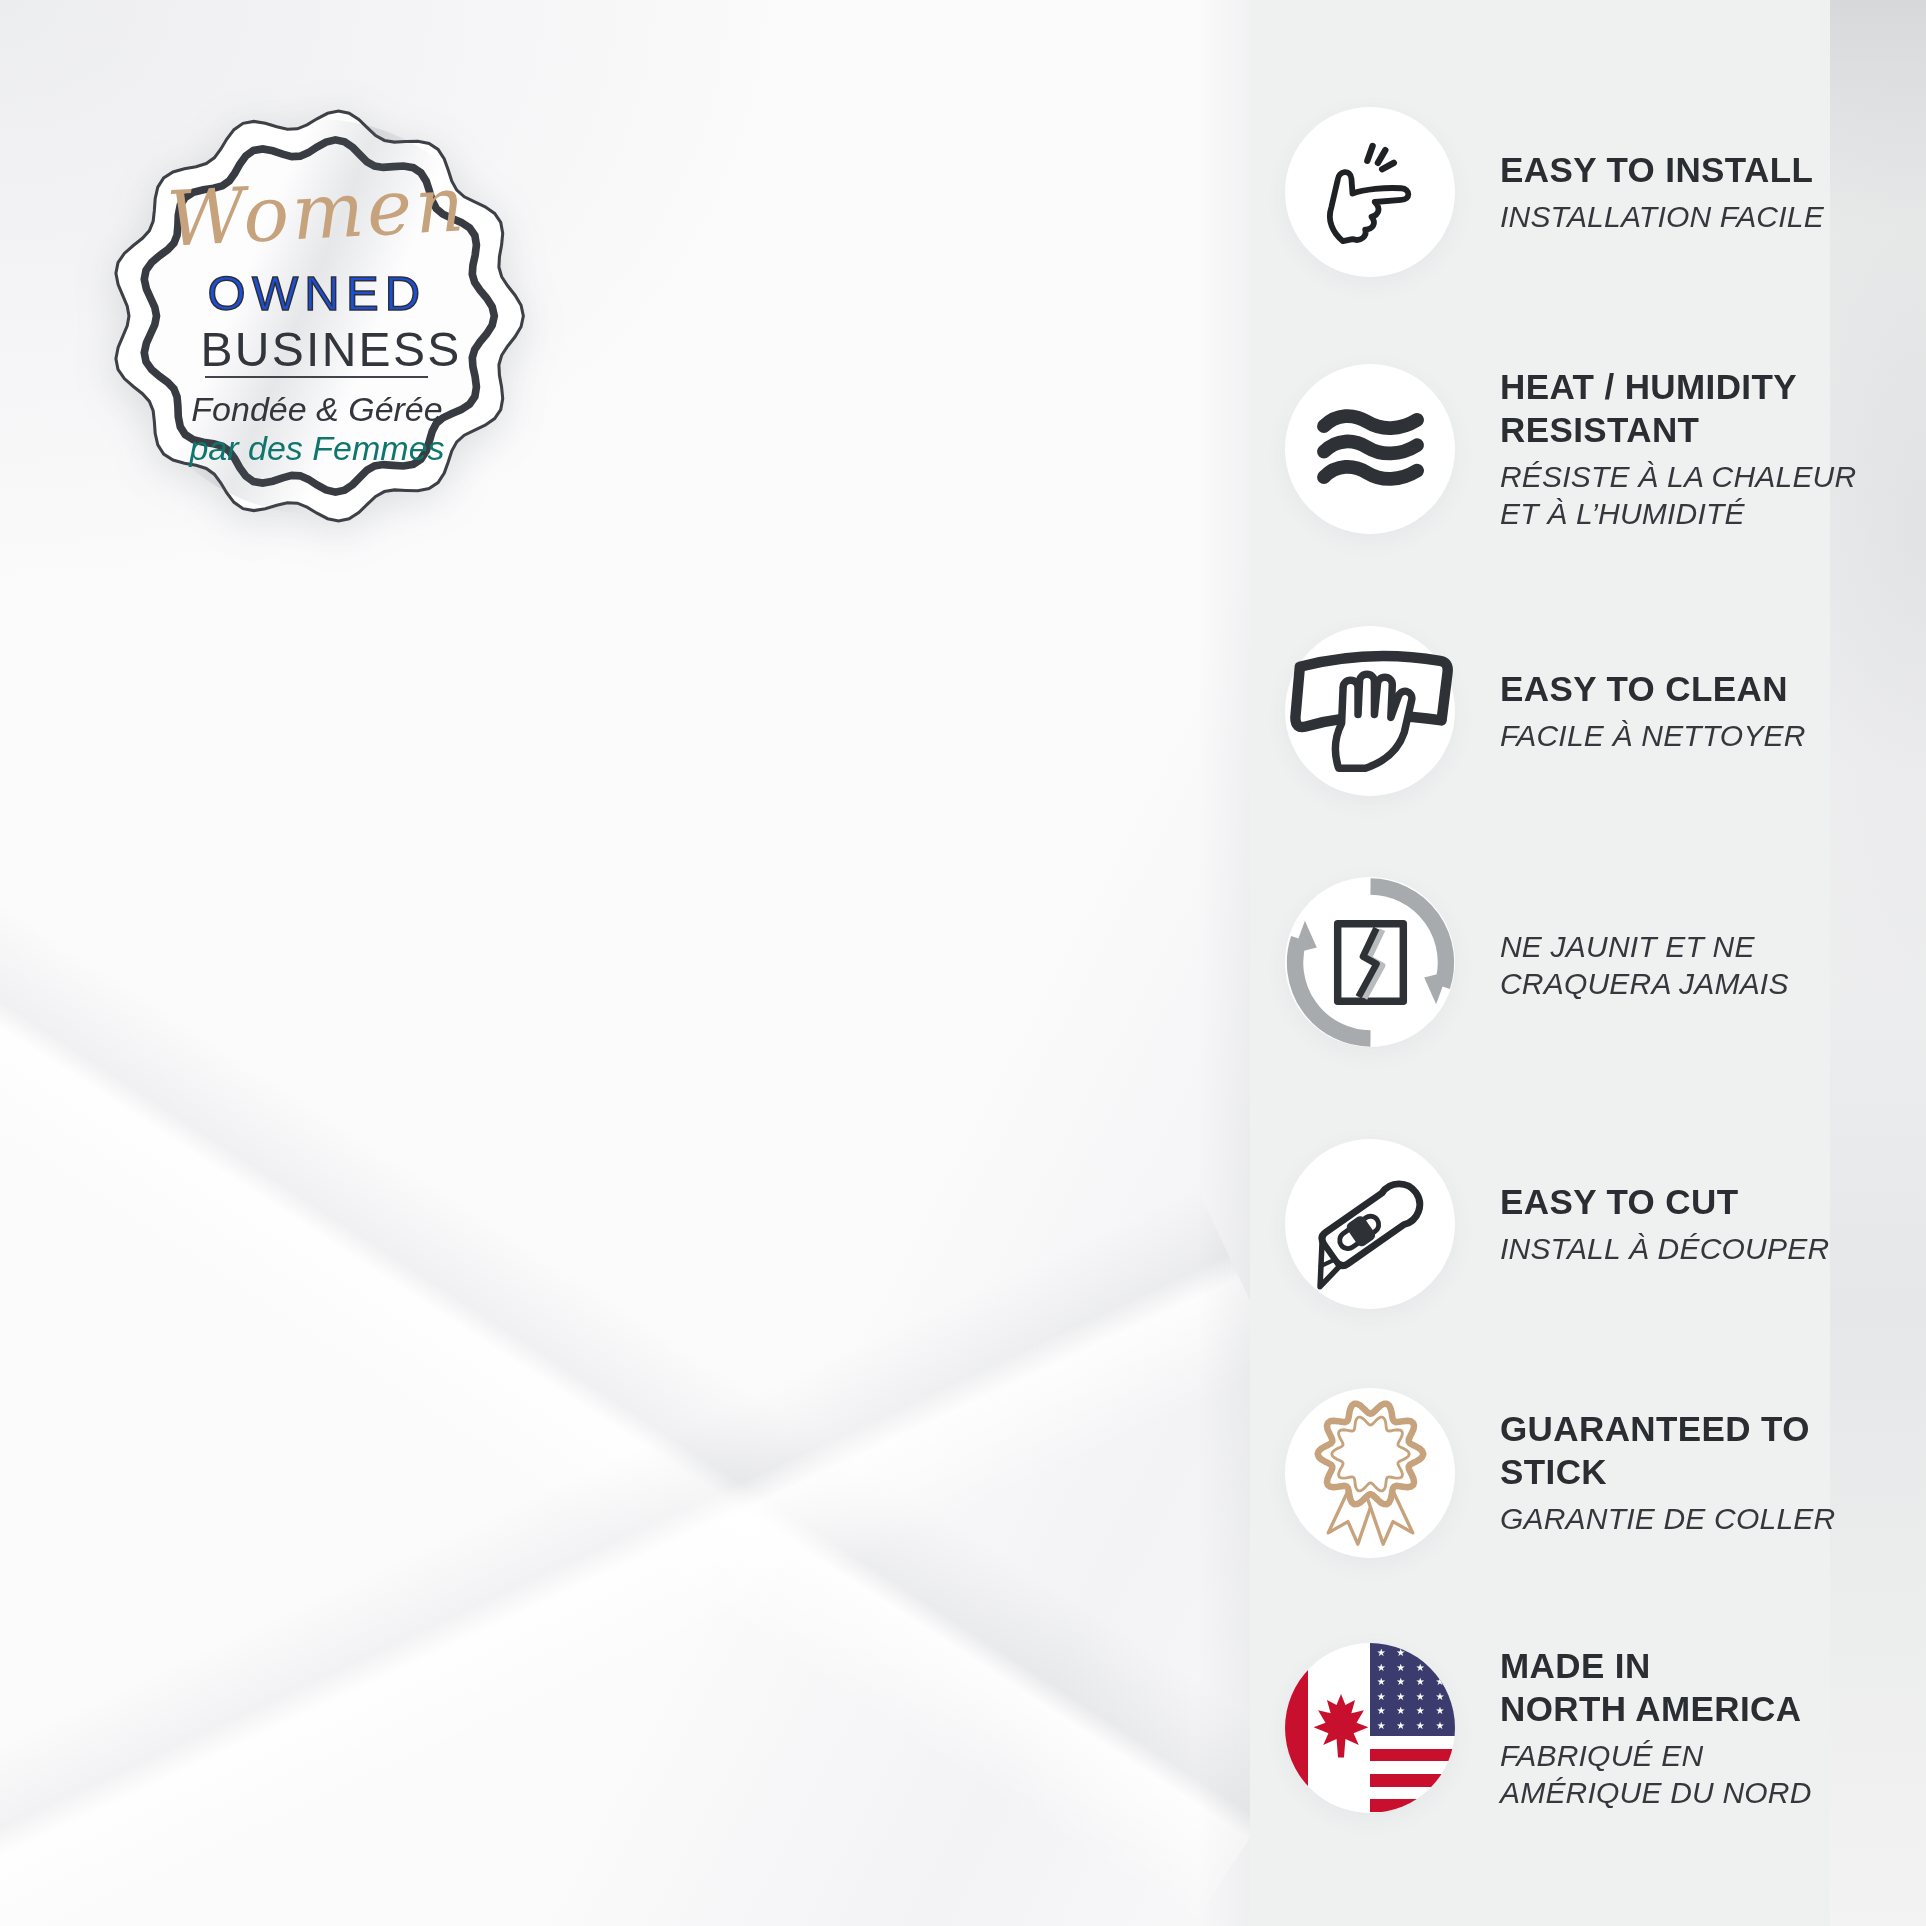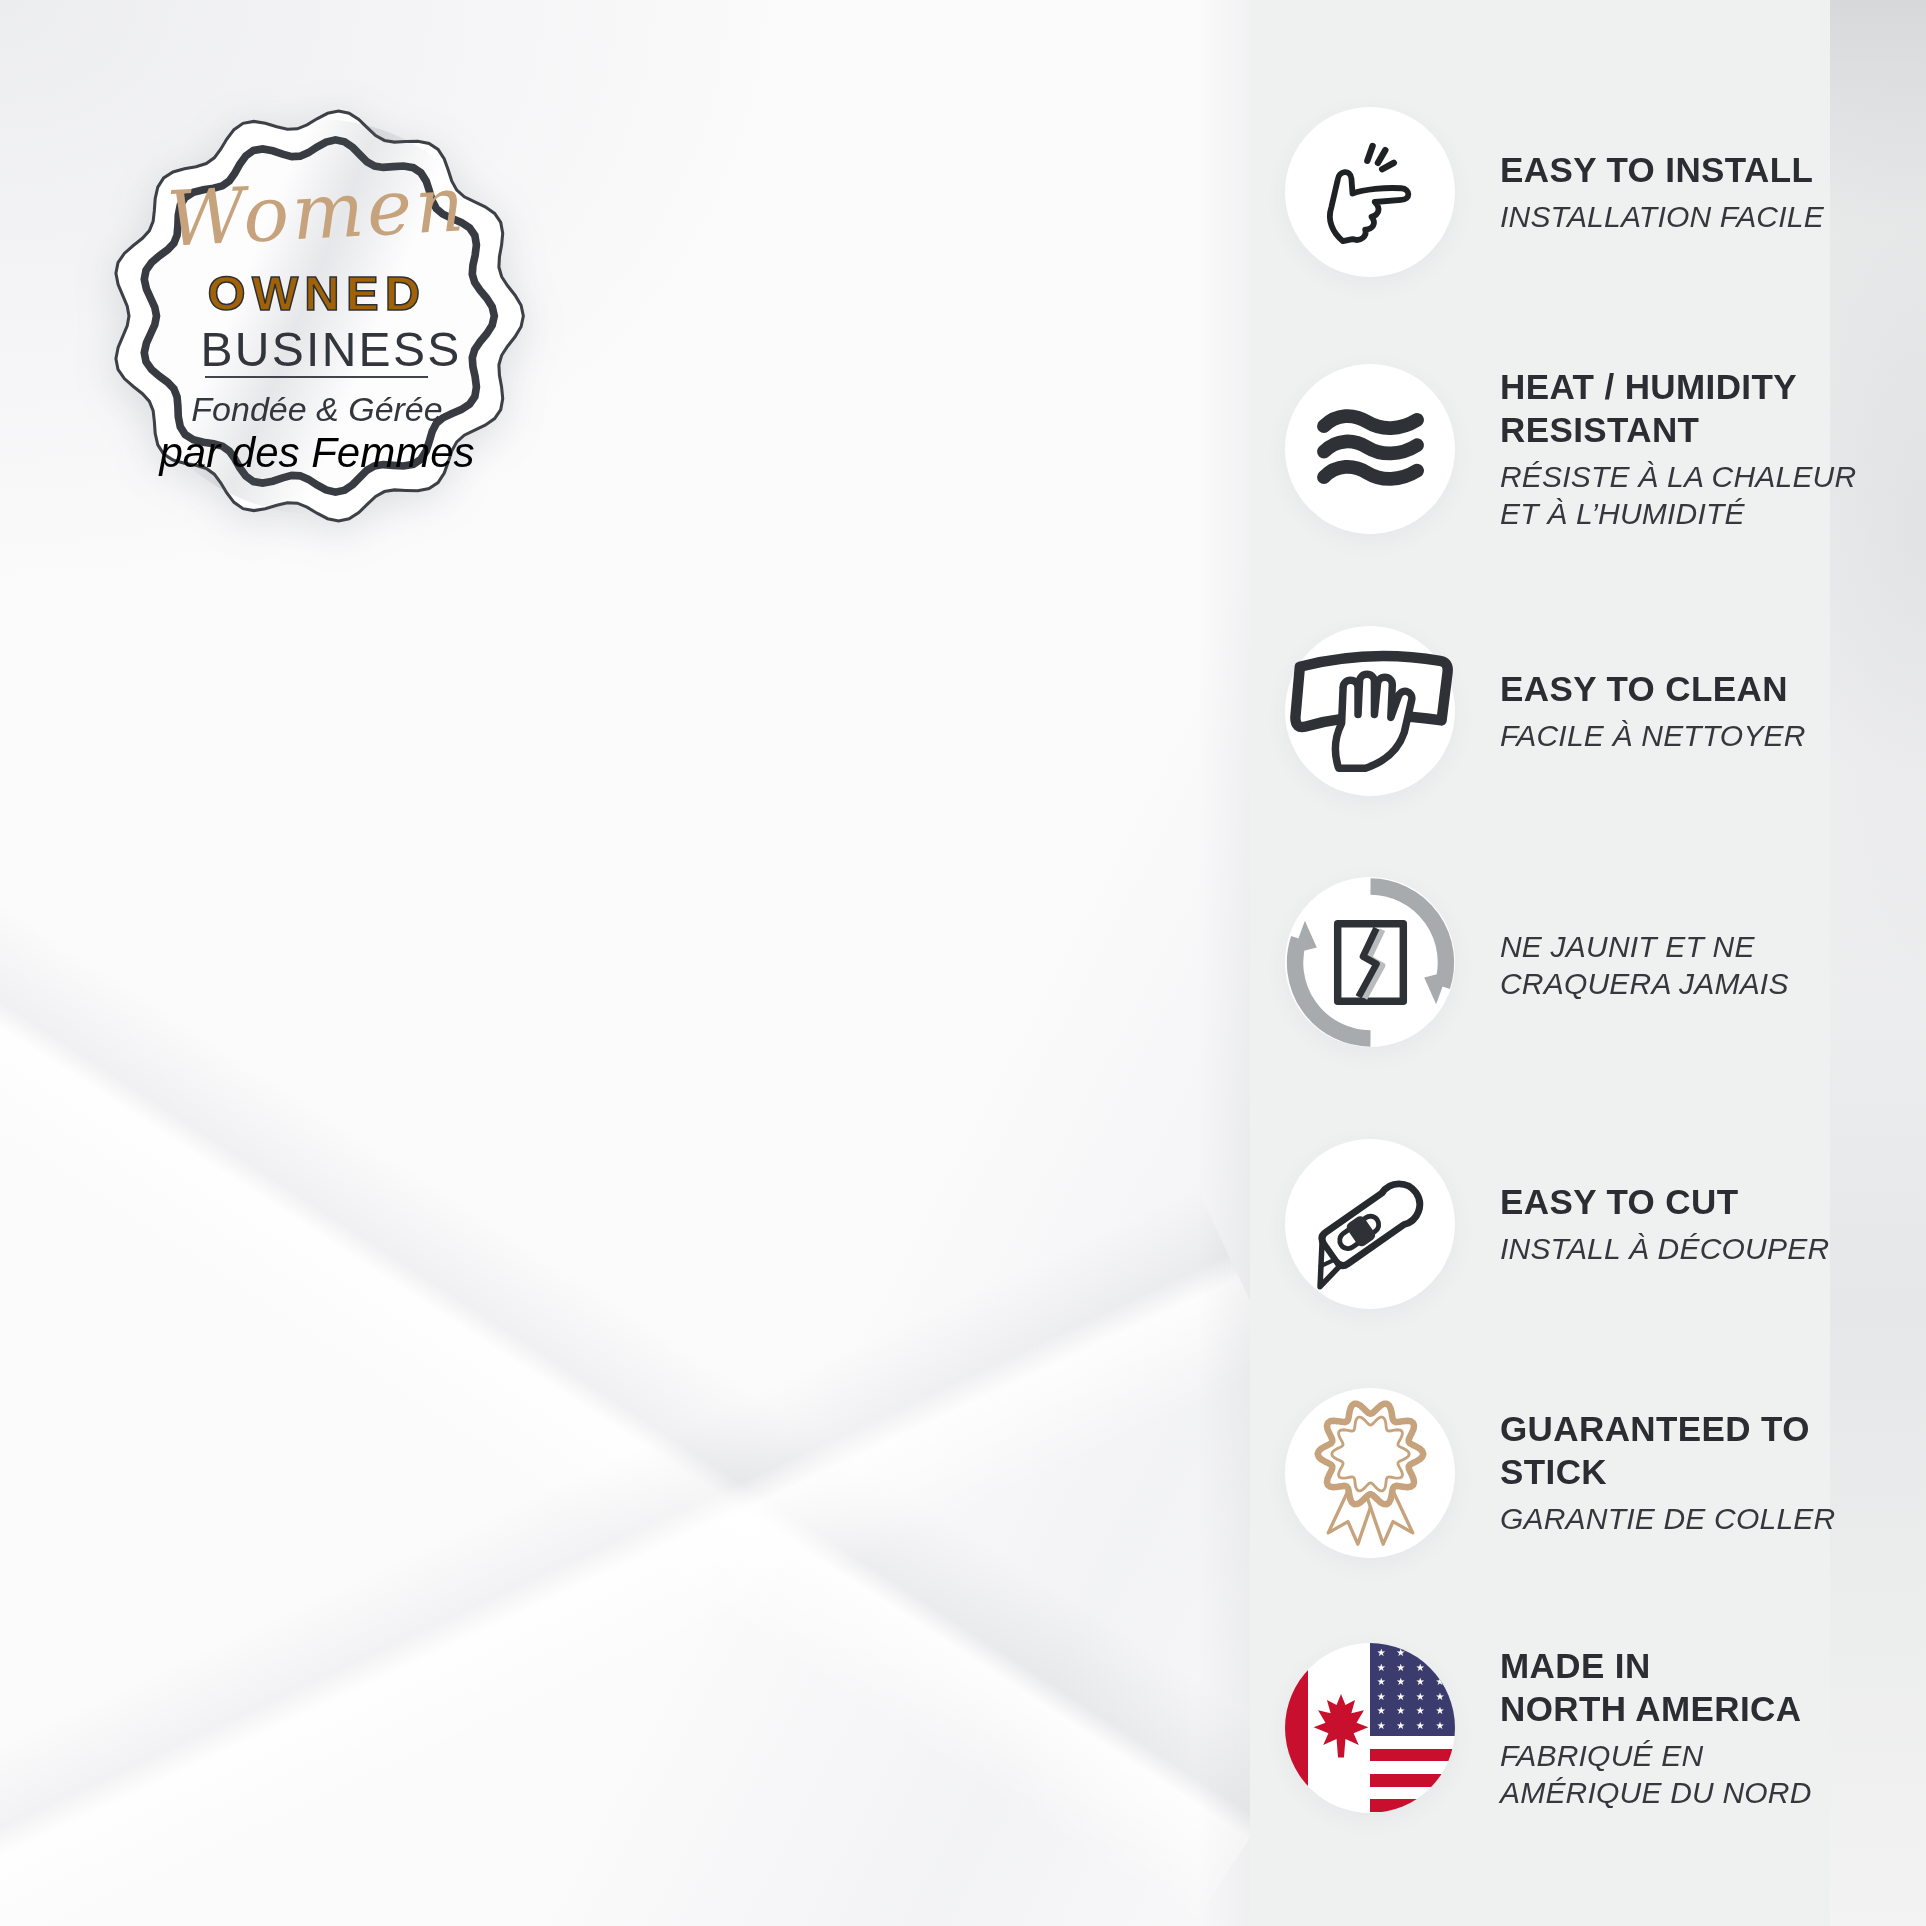--- a/index.html
+++ b/index.html
@@ -64,29 +64,29 @@
   .badge{position:absolute;left:103px;top:102px;width:428px;height:428px;}
   .badge-svg{position:absolute;left:0;top:0;width:428px;height:428px;
     filter:drop-shadow(0 9.2px 21.6px rgba(70,76,88,.16));}
   .badge-gloss{position:absolute;left:17px;top:17px;width:395px;height:395px;border-radius:50%;
     background:linear-gradient(112deg, rgba(120,126,136,0) 34%, rgba(90,96,108,.14) 47%, rgba(120,126,136,0) 62%);}
   .badge-text{position:absolute;left:0;top:0;width:428px;height:428px;text-align:center;}
   .badge-women{position:absolute;left:0;top:65px;width:100%;
     font-family:"DejaVu Serif",serif;font-style:italic;font-size:76px;letter-spacing:3.1px;
     color:var(--accent-gold,#c6a37d);transform:rotate(-3deg);}
   .badge-owned{position:absolute;left:0;top:163px;width:100%;
-    font-size:49px;font-weight:700;letter-spacing:6.2px;color:#a16207;
+    font-size:49px;font-weight:400;letter-spacing:6.2px;color:#1d4ed8;
     -webkit-text-stroke:1.5px #2c3036;}
   .badge-business{position:absolute;left:14px;top:220px;width:100%;
     font-size:48px;font-weight:400;letter-spacing:2.3px;color:#32363c;}
   .badge-divider{position:absolute;left:102px;top:274px;width:223px;height:2.3px;background:#41454b;}
   .badge-tag1{position:absolute;left:0;top:288px;width:100%;
     font-size:34px;font-style:italic;color:#33373d;}
   .badge-tag2{position:absolute;left:0;top:327px;width:100%;
-    font-size:42px;font-style:italic;color:#000000;}
+    font-size:34px;font-style:italic;color:#0f766e;}
 </style>
 </head>
 <body>
 
 <div class="stage">
 
   <div class="bg-layer bg-topleft"></div>
   <div class="bg-layer bg-gloss"></div>
   <div class="bg-layer bg-crease1"></div>
   <div class="bg-layer bg-crease2"></div>

